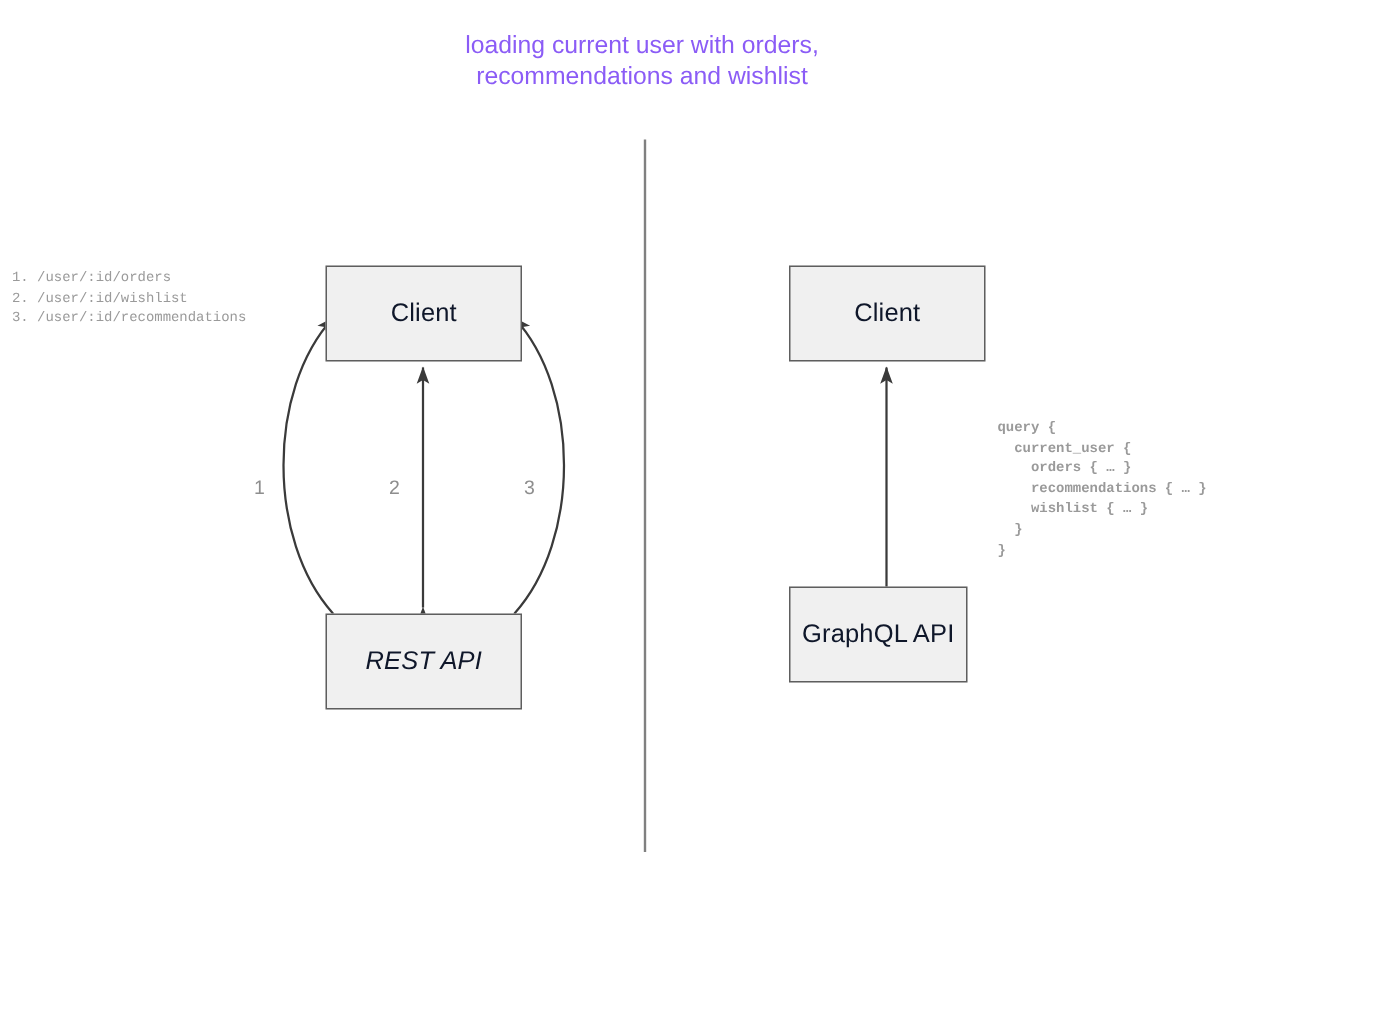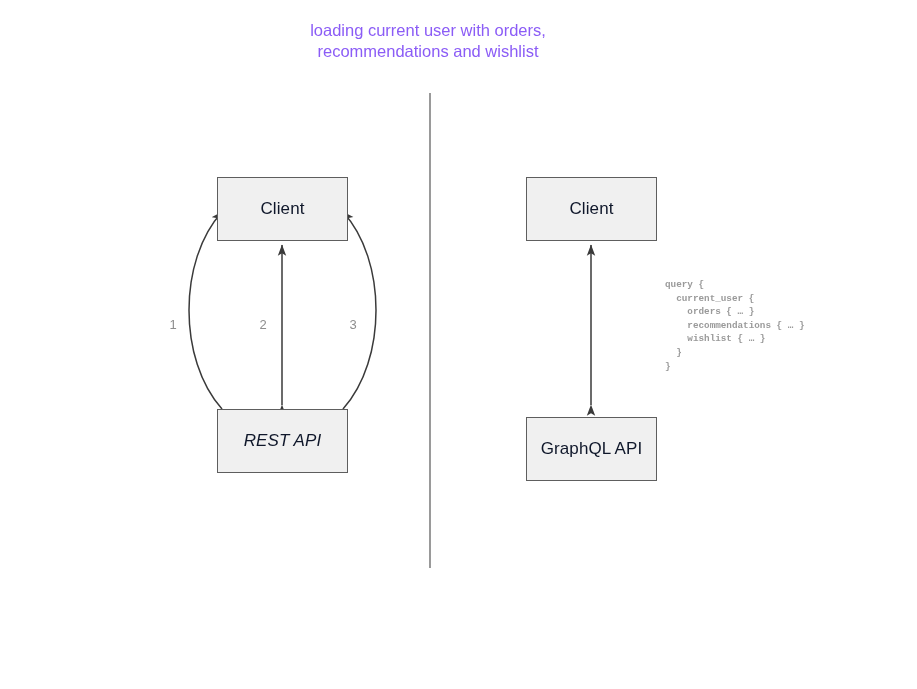--- a/index.html
+++ b/index.html
@@ -42,21 +42,21 @@
     display: flex;
     align-items: center;
     justify-content: center;
     font-size: 17px;
     color: #0f172a;
     letter-spacing: 0.1px;
   }
   .node-client-rest   { left: 217px; top: 177px; width: 131px; height: 64px; }
   .node-rest-api      { left: 217px; top: 409px; width: 131px; height: 64px; font-style: italic; }
   .node-client-gql    { left: 526px; top: 177px; width: 131px; height: 64px; }
-  .node-graphql-api   { left: 526px; top: 417px; width: 131px; height: 64px; }
+  .node-graphql-api   { left: 526px; top: 391px; width: 119px; height: 64px; }
 
   
   .mono {
     position: absolute;
     font-family: "Liberation Mono", "DejaVu Sans Mono", monospace;
     font-size: 9.3px;
     line-height: 13.6px;
     color: #9a9a9a;
     white-space: pre;
   }
@@ -114,20 +114,23 @@
 
     <path class="edge-path" d="M 222 409 C 178 360, 178 260, 222 212" marker-start="url(#arrowhead)" marker-end="url(#arrowhead)"></path>
 
     <path class="edge-path" d="M 282 405 L 282 245" marker-start="url(#arrowhead)" marker-end="url(#arrowhead)"></path>
 
     <path class="edge-path" d="M 343 409 C 387 360, 387 260, 343 212" marker-start="url(#arrowhead)" marker-end="url(#arrowhead)"></path>
 
     <path class="edge-path" d="M 591 405 L 591 245" marker-start="url(#arrowhead)" marker-end="url(#arrowhead)"></path>
   </svg>
 
+  <div class="mono endpoints">1. /user/:id/orders
+2. /user/:id/wishlist
+3. /user/:id/recommendations</div>
 
   <div class="node node-client-rest">
     <span>Client</span>
   </div>
 
   <div class="node node-rest-api">
     <span>REST API</span>
   </div>
 
   <div class="edge-label label-1">1</div>

